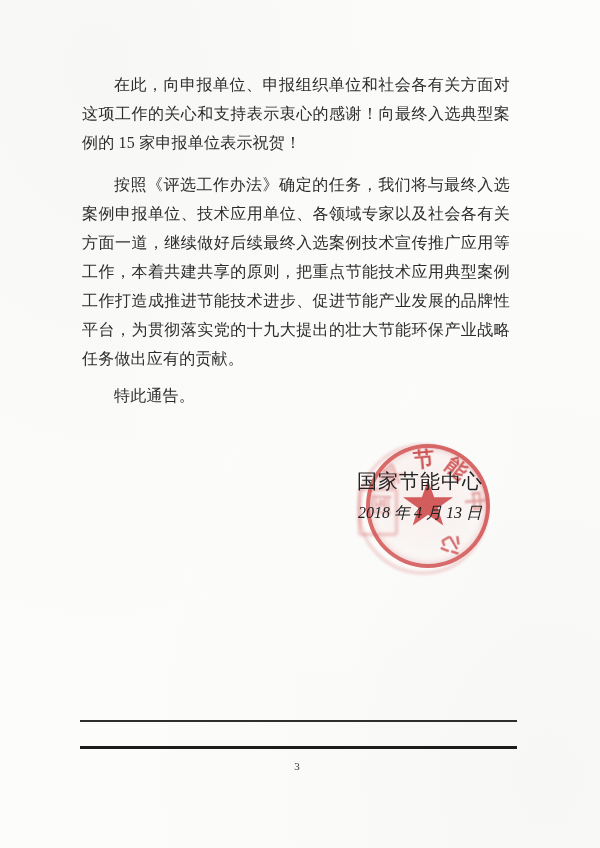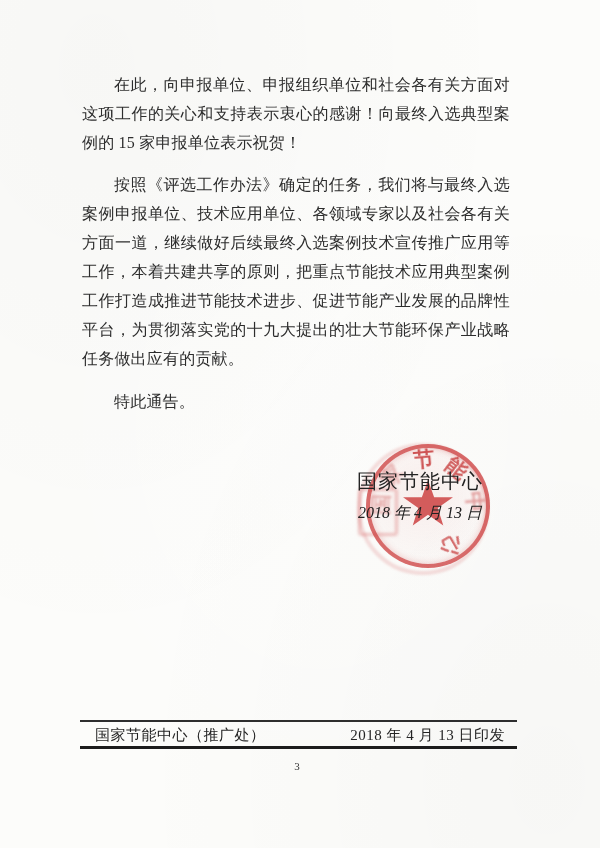--- a/index.html
+++ b/index.html
@@ -17,21 +17,21 @@
       radial-gradient(ellipse at 50% 50%, rgba(255,255,255,0.4), transparent 70%);
   }
 
   
   .body-text {
     position:absolute; left:82px; top:70px; width:428px; z-index:2;
     font-size:16px; line-height:29px; color:#2d2d2d;
     text-align:justify; letter-spacing:0.2px;
   }
   .body-text p { margin:0 0 13px 0; text-indent:2em; }
-  .body-text p.p2 { margin-bottom:14px; }
+  .body-text p.p2 { margin-bottom:8px; }
   .body-text p.closing { margin-bottom:4px; }
 
   
   .sig-org {
     position:absolute; left:330px; top:471px; width:180px; z-index:2;
     text-align:center; font-size:20px; line-height:20px; color:#222; letter-spacing:1px;
   }
   .sig-date {
     position:absolute; left:330px; top:503px; width:180px; z-index:2;
     text-align:center; font-size:16px; line-height:20px; color:#222;font-style:italic;
@@ -106,21 +106,17 @@
     <span class="seal-char c3">能</span>
     <span class="seal-char c4">中</span>
     <span class="seal-char c5">心</span>
     <div class="seal-smudge"></div>
   </div>
 
   <div class="sig-org">国家节能中心</div>
   <div class="sig-date">2018 年 4 月 13 日</div>
 
   <div class="footer-rule-top"></div>
-  <div class="footer-row">
-    <span>国家节能中心（推广处）</span>
-    <span>2018 年 4 月 13 日印发</span>
-  </div>
   <div class="footer-rule-bottom"></div>
 
   <div class="page-number">3</div>
 
 </div>
 
 </body></html>

